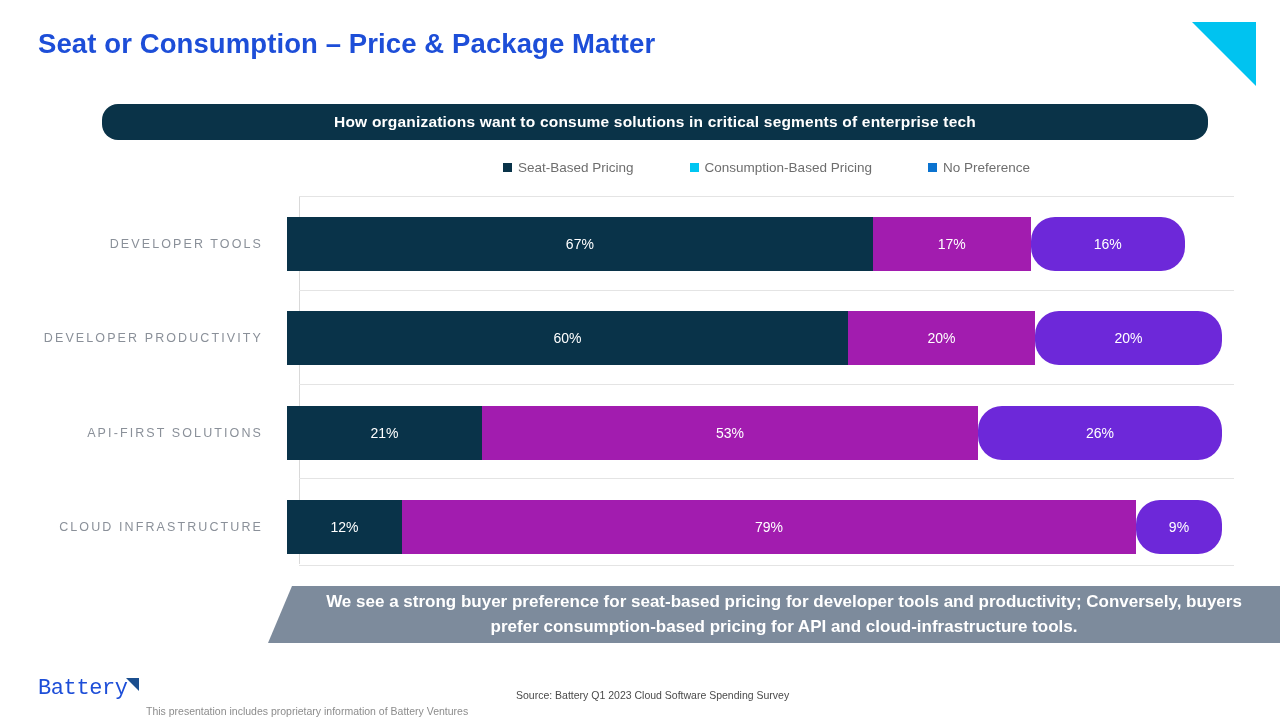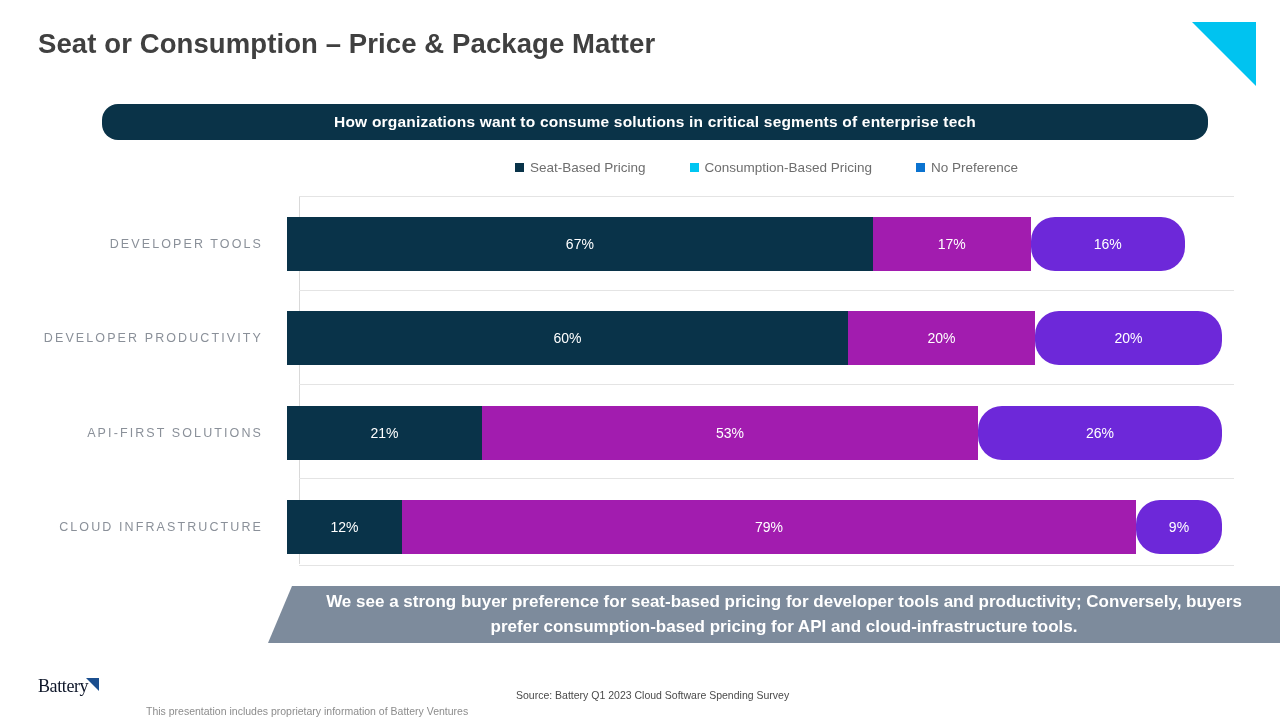--- a/index.html
+++ b/index.html
@@ -26,21 +26,21 @@
     border-left: 64px solid transparent;
   }
 
   
   .slide-title {
     position: absolute;
     left: 38px;
     top: 28px;
     font-size: 27.5px;
     font-weight: bold;
-    color: #404040;
+    color: #1d4ed8;
     letter-spacing: 0.1px;
     white-space: nowrap;
   }
 
   
   .subtitle-banner {
     position: absolute;
     left: 102px;
     top: 104px;
     width: 1106px;
@@ -58,21 +58,21 @@
 
   
   .legend {
     position: absolute;
     left: 299px;
     top: 160px;
     width: 935px;
     display: flex;
     align-items: center;
     justify-content: center;
-    gap: 44px;
+    gap: 56px;
   }
   .legend-item {
     display: flex;
     align-items: center;
     gap: 6px;
     font-size: 13.5px;
     color: #6e6e6e;
   }
   .legend-swatch {
     width: 9px;
@@ -173,24 +173,24 @@
     height: 48px;
   }
   .logo-wrap {
     position: absolute;
     left: 38px;
     top: 4px;
     display: flex;
     align-items: flex-start;
   }
   .logo-text {
-    font-size: 18px;
-    color: #0f172a;
+    font-size: 22px;
+    color: #1d4ed8;
     letter-spacing: -0.4px;
-    font-family: Liberation Serif, serif;
+    font-family: Liberation Mono, monospace;
   }
   .logo-mark {
     width: 0;
     height: 0;
     border-top: 13px solid #1b4f8f;
     border-left: 13px solid transparent;
     margin-left: -2px;
     margin-top: 2px;
   }
   .footer-note {

